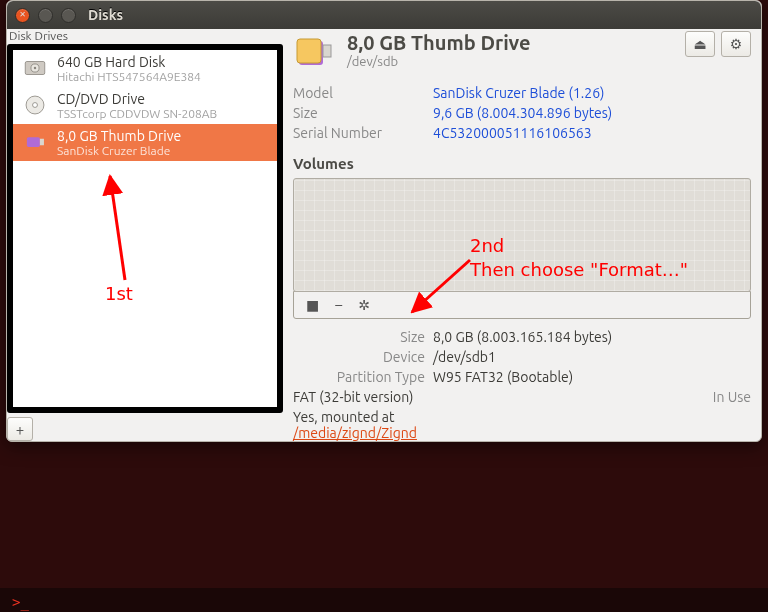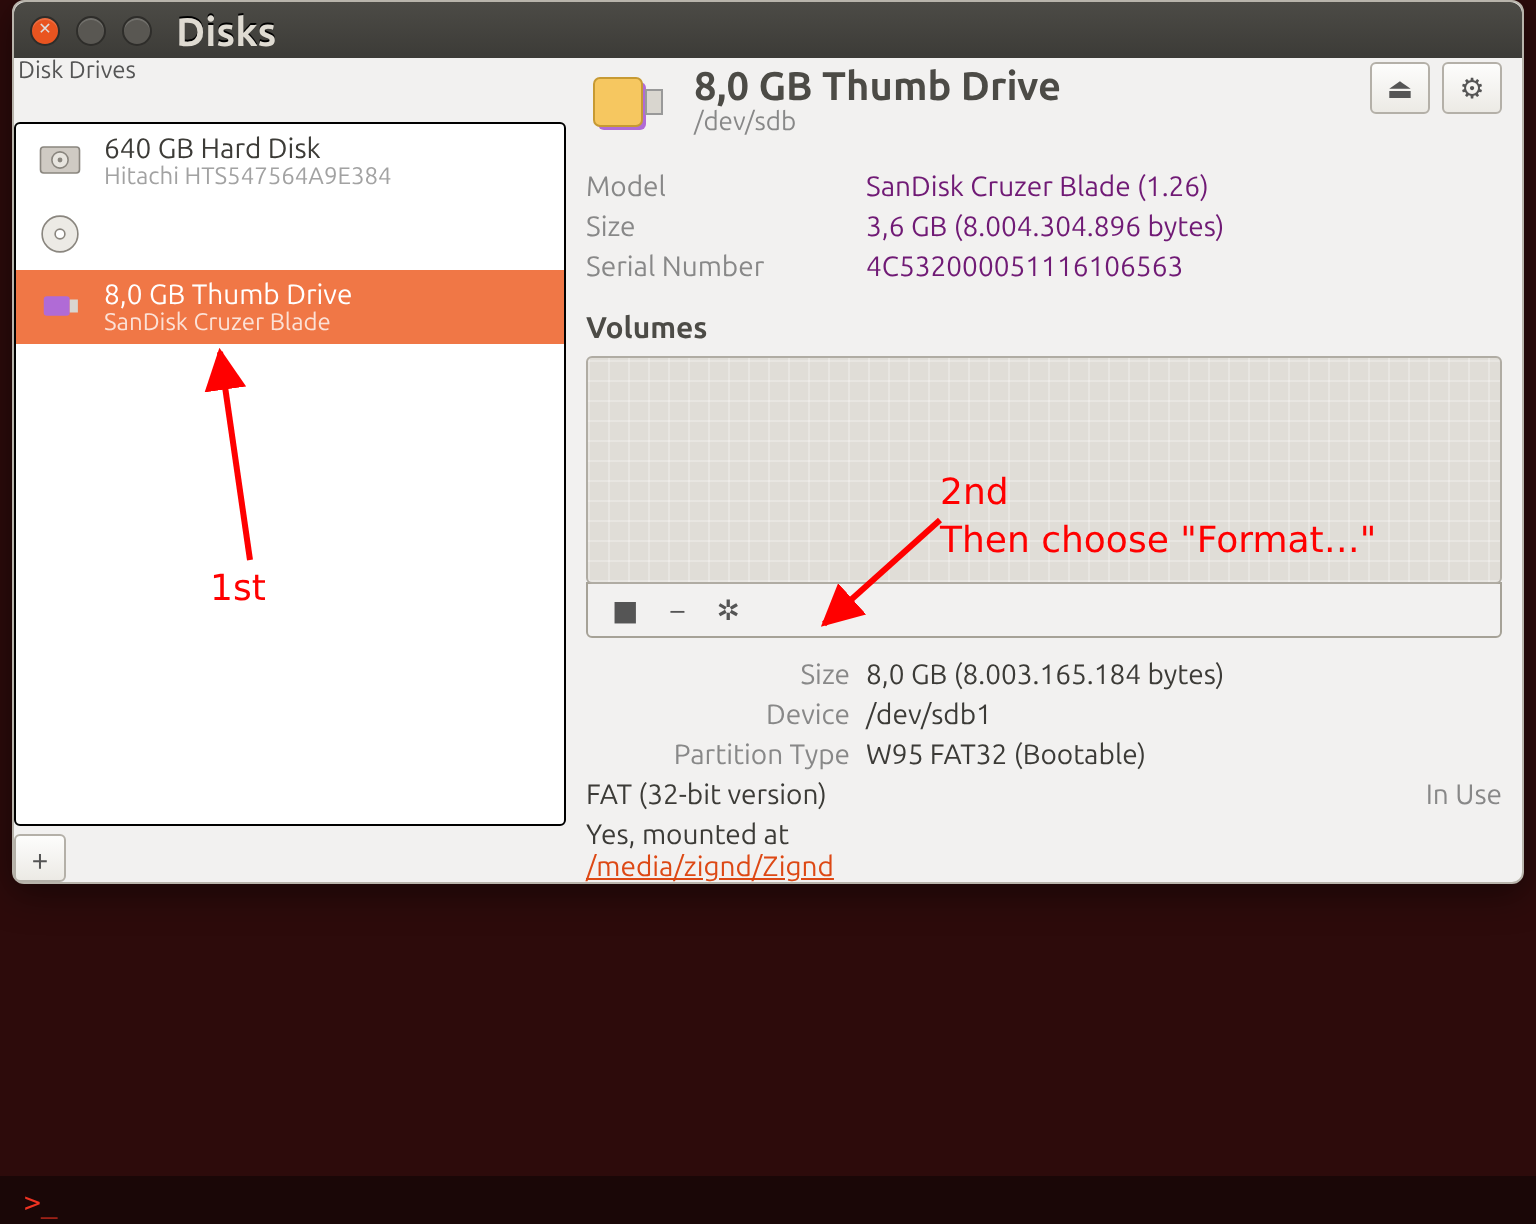--- a/index.html
+++ b/index.html
@@ -27,30 +27,29 @@
     padding:0 8px; gap:8px;
   }
   .tbtn {
     width:15px; height:15px; border-radius:50%;
     background:#595752; border:1px solid #2e2d2a;
     box-shadow:inset 0 1px 0 rgba(255,255,255,.15);
     display:flex;align-items:center;justify-content:center;
     color:#ddd; font-size:8px; line-height:1;
   }
   .tbtn.close{ background:#e95420; }
-  .title { color:#dfdbd2; font-weight:bold; font-size:20px;
+  .title { color:#dfdbd2; font-weight:bold; font-size:14px;
            text-shadow:0 -1px 0 #000; margin-left:4px;}
   .body { display:flex; gap:6px; }
   .leftcol { width:276px; display:flex; flex-direction:column; }
   .leftlbl { font-size:12px; color:#555; padding:0 2px 2px 2px;}
   .drivelist {
-    flex:1; background:#fff; border:1px solid #000000;
+    flex:1; background:#fff; border:6px solid #000000;
     border-radius:3px; overflow:hidden;
     height:510px;
-    margin-top:17px;
   }
   .drive {
     display:flex; gap:8px; padding:4px 8px;
     align-items:flex-start;
   }
   .drive.selected{ background:#f07746; color:#fff; }
   .dicon {
     width:28px; height:28px; flex:0 0 28px;
     display:flex;align-items:center;justify-content:center;
     font-size:18px;
@@ -76,21 +75,21 @@
   .btn {
     min-width:30px; height:26px;
     border:1px solid #b4b0a8; border-radius:3px;
     background:linear-gradient(#fdfdfc,#eceae5);
     display:flex;align-items:center;justify-content:center;
     color:#555; font-size:14px;
   }
   .kv { display:grid; grid-template-columns:132px 1fr; gap:4px 8px;
         margin-top:10px; font-size:14px;}
   .kv .k{ text-align:left; color:#888;}
-  .kv .v{ color:#701a75;}
+  .kv .v{ color:#1d4ed8;}
   .sect { margin-top:14px; font-weight:bold; color:#4c4b46;font-size:15px;}
   .volbox {
     margin-top:6px; height:114px;
     border:1px solid #b0aca3; border-radius:3px;
     background:#e0ddd7;
     position:relative;
     background-image:
       repeating-linear-gradient(0deg,rgba(255,255,255,.25) 0 1px,transparent 1px 10px),
       repeating-linear-gradient(90deg,rgba(255,255,255,.25) 0 1px,transparent 1px 10px);
   }
@@ -150,20 +149,24 @@
           </div>
         </div>
 
         <div class="drive">
           <div class="dicon">
             <svg viewBox="0 0 32 32">
                 <circle cx="16" cy="16" r="11" fill="#eceae5" stroke="#8a867f"></circle>
                 <circle cx="16" cy="16" r="3" fill="#fff" stroke="#8a867f"></circle>
               </svg>
           </div>
+          <div class="dtexts">
+            <div class="ln1">CD/DVD Drive</div>
+            <div class="ln2">TSSTcorp CDDVDW SN-208AB</div>
+          </div>
         </div>
 
         <div class="drive selected">
           <div class="dicon">
             <svg viewBox="0 0 32 32">
                 <rect x="6" y="10" width="16" height="12" rx="2" fill="#b06bd6"></rect>
                 <rect x="22" y="12" width="5" height="8" fill="#d9d6cf"></rect>
               </svg>
           </div>
           <div class="dtexts">
@@ -198,21 +201,21 @@
           <div class="btn">
             <span>⚙</span>
           </div>
         </div>
       </div>
 
       <div class="kv">
         <div class="k">Model</div>
         <div class="v">SanDisk Cruzer Blade (1.26)</div>
         <div class="k">Size</div>
-        <div class="v">3,6 GB (8.004.304.896 bytes)</div>
+        <div class="v">9,6 GB (8.004.304.896 bytes)</div>
         <div class="k">Serial Number</div>
         <div class="v">4C532000051116106563</div>
       </div>
 
       <div class="sect">Volumes</div>
       <div class="volbox"></div>
       <div class="volbar">
         <span>■</span>
         <span>–</span>
         <span>✲</span>

